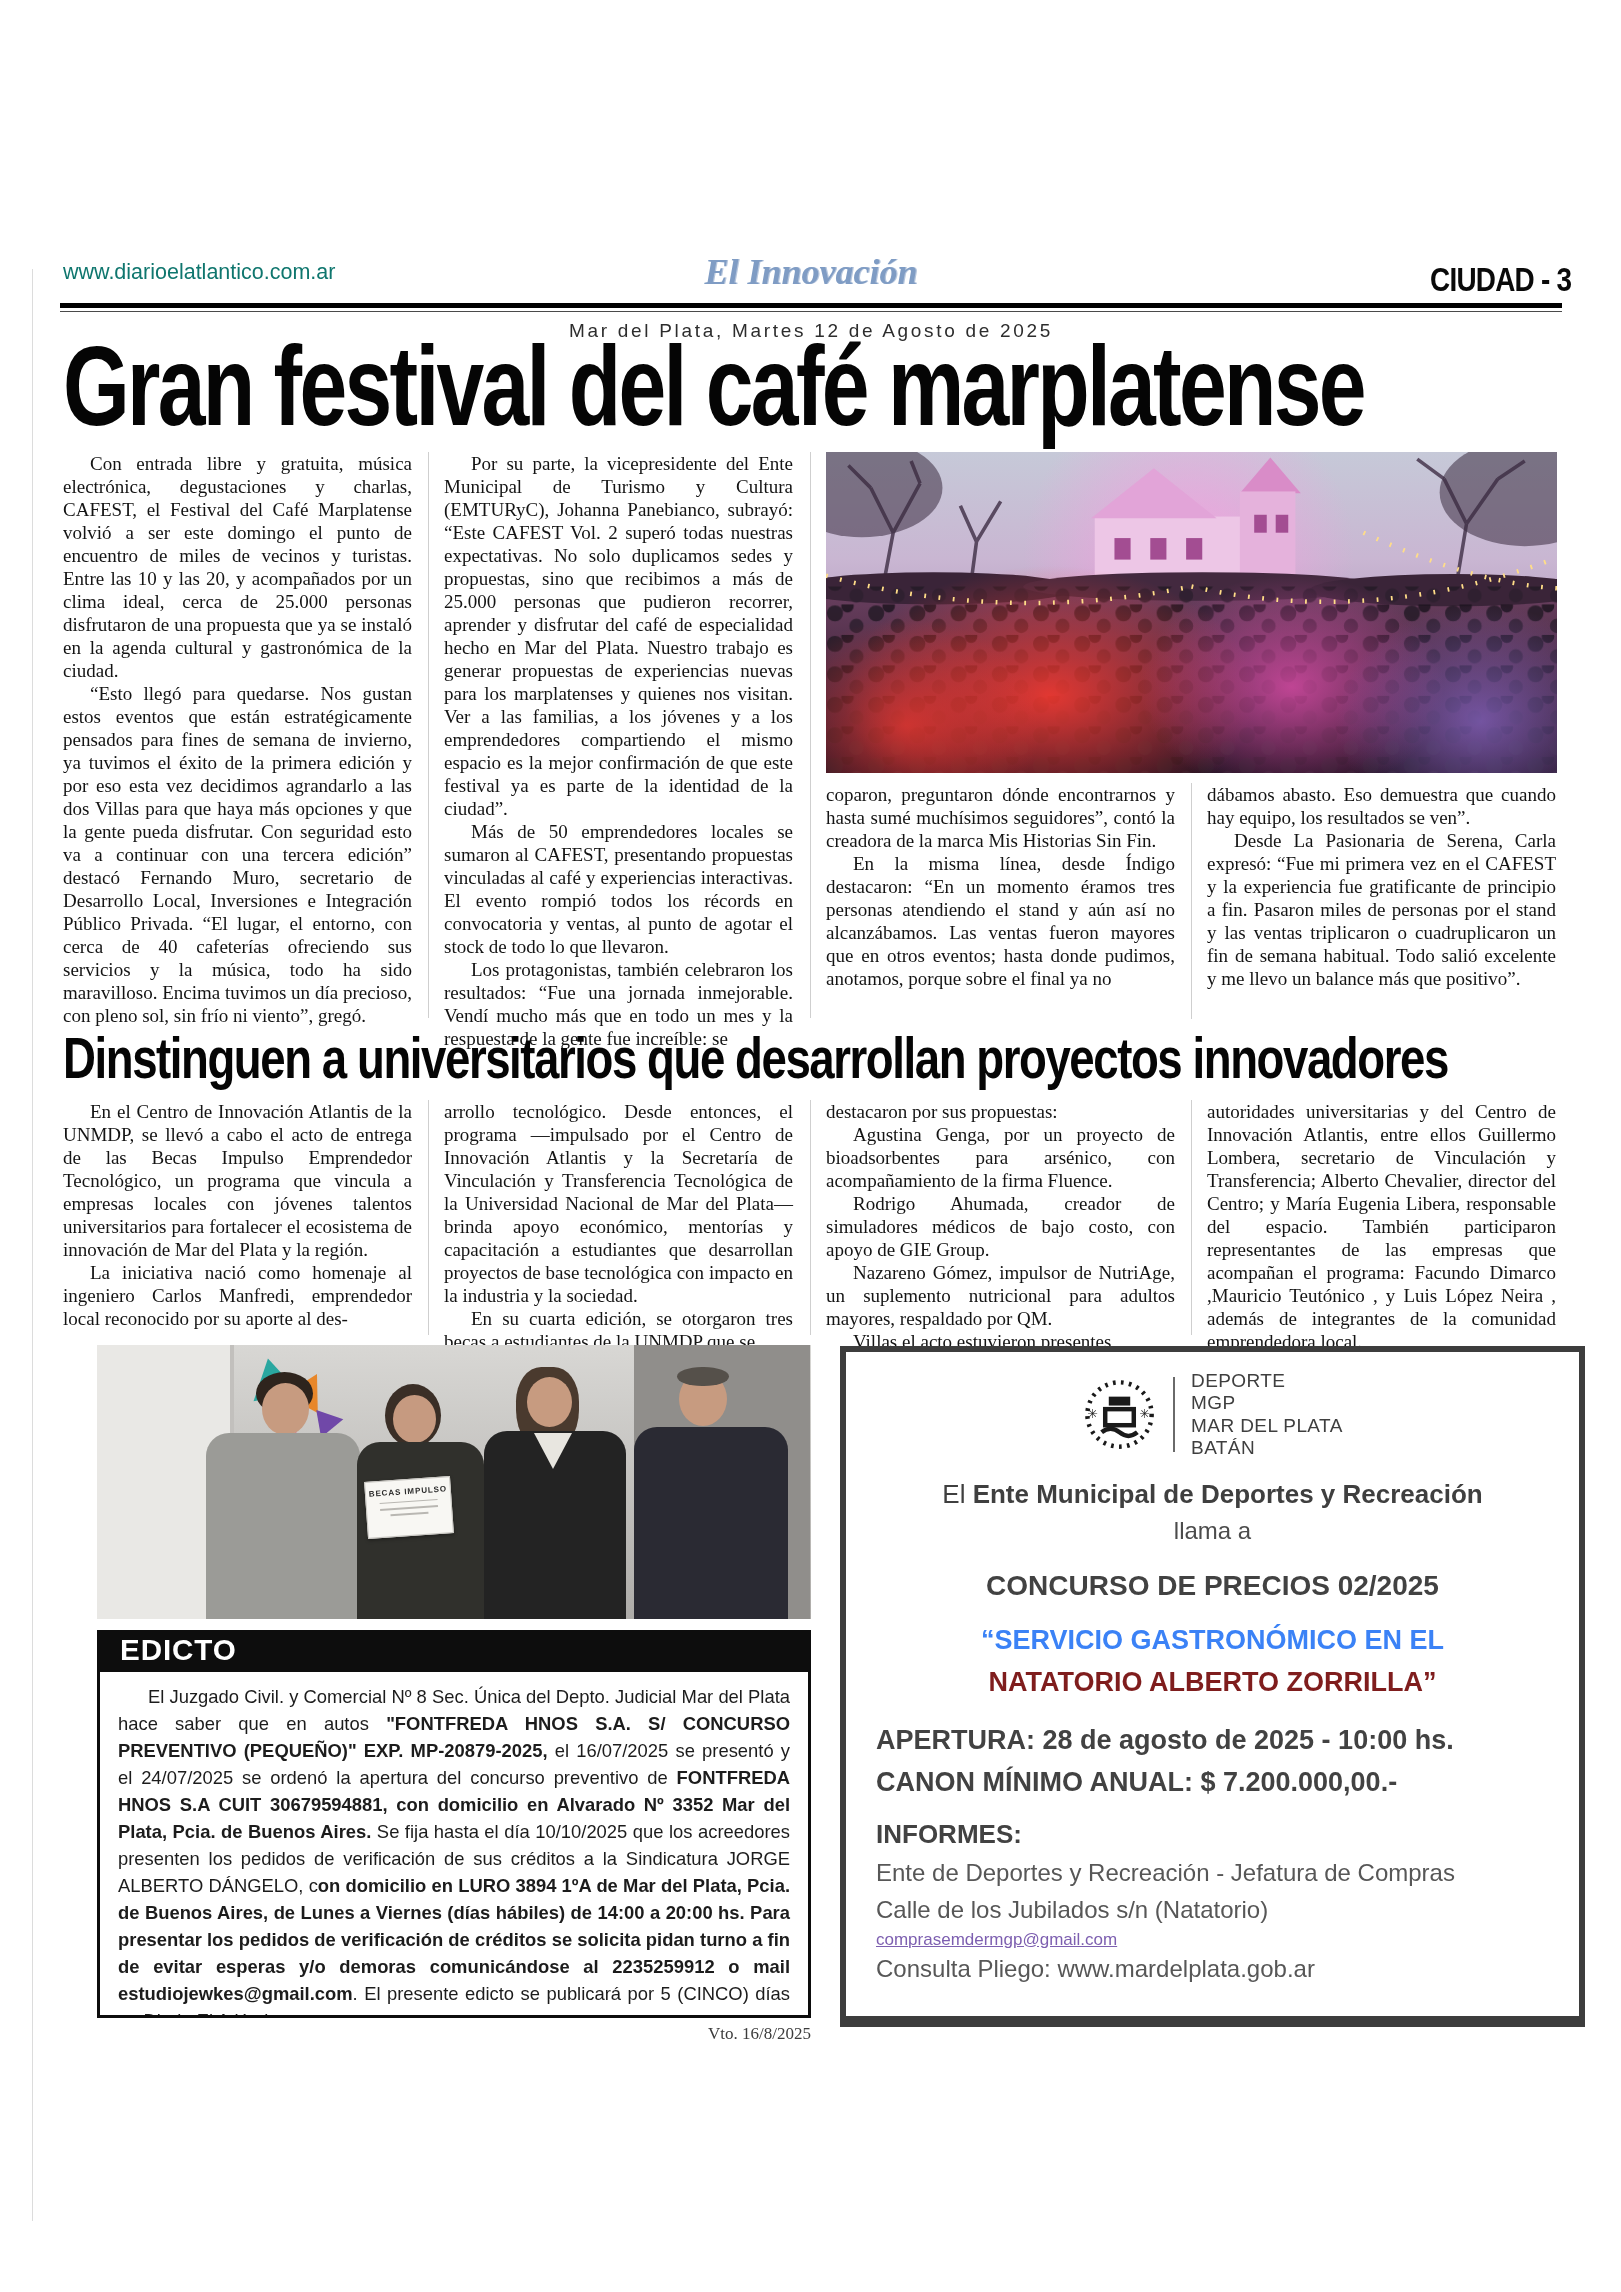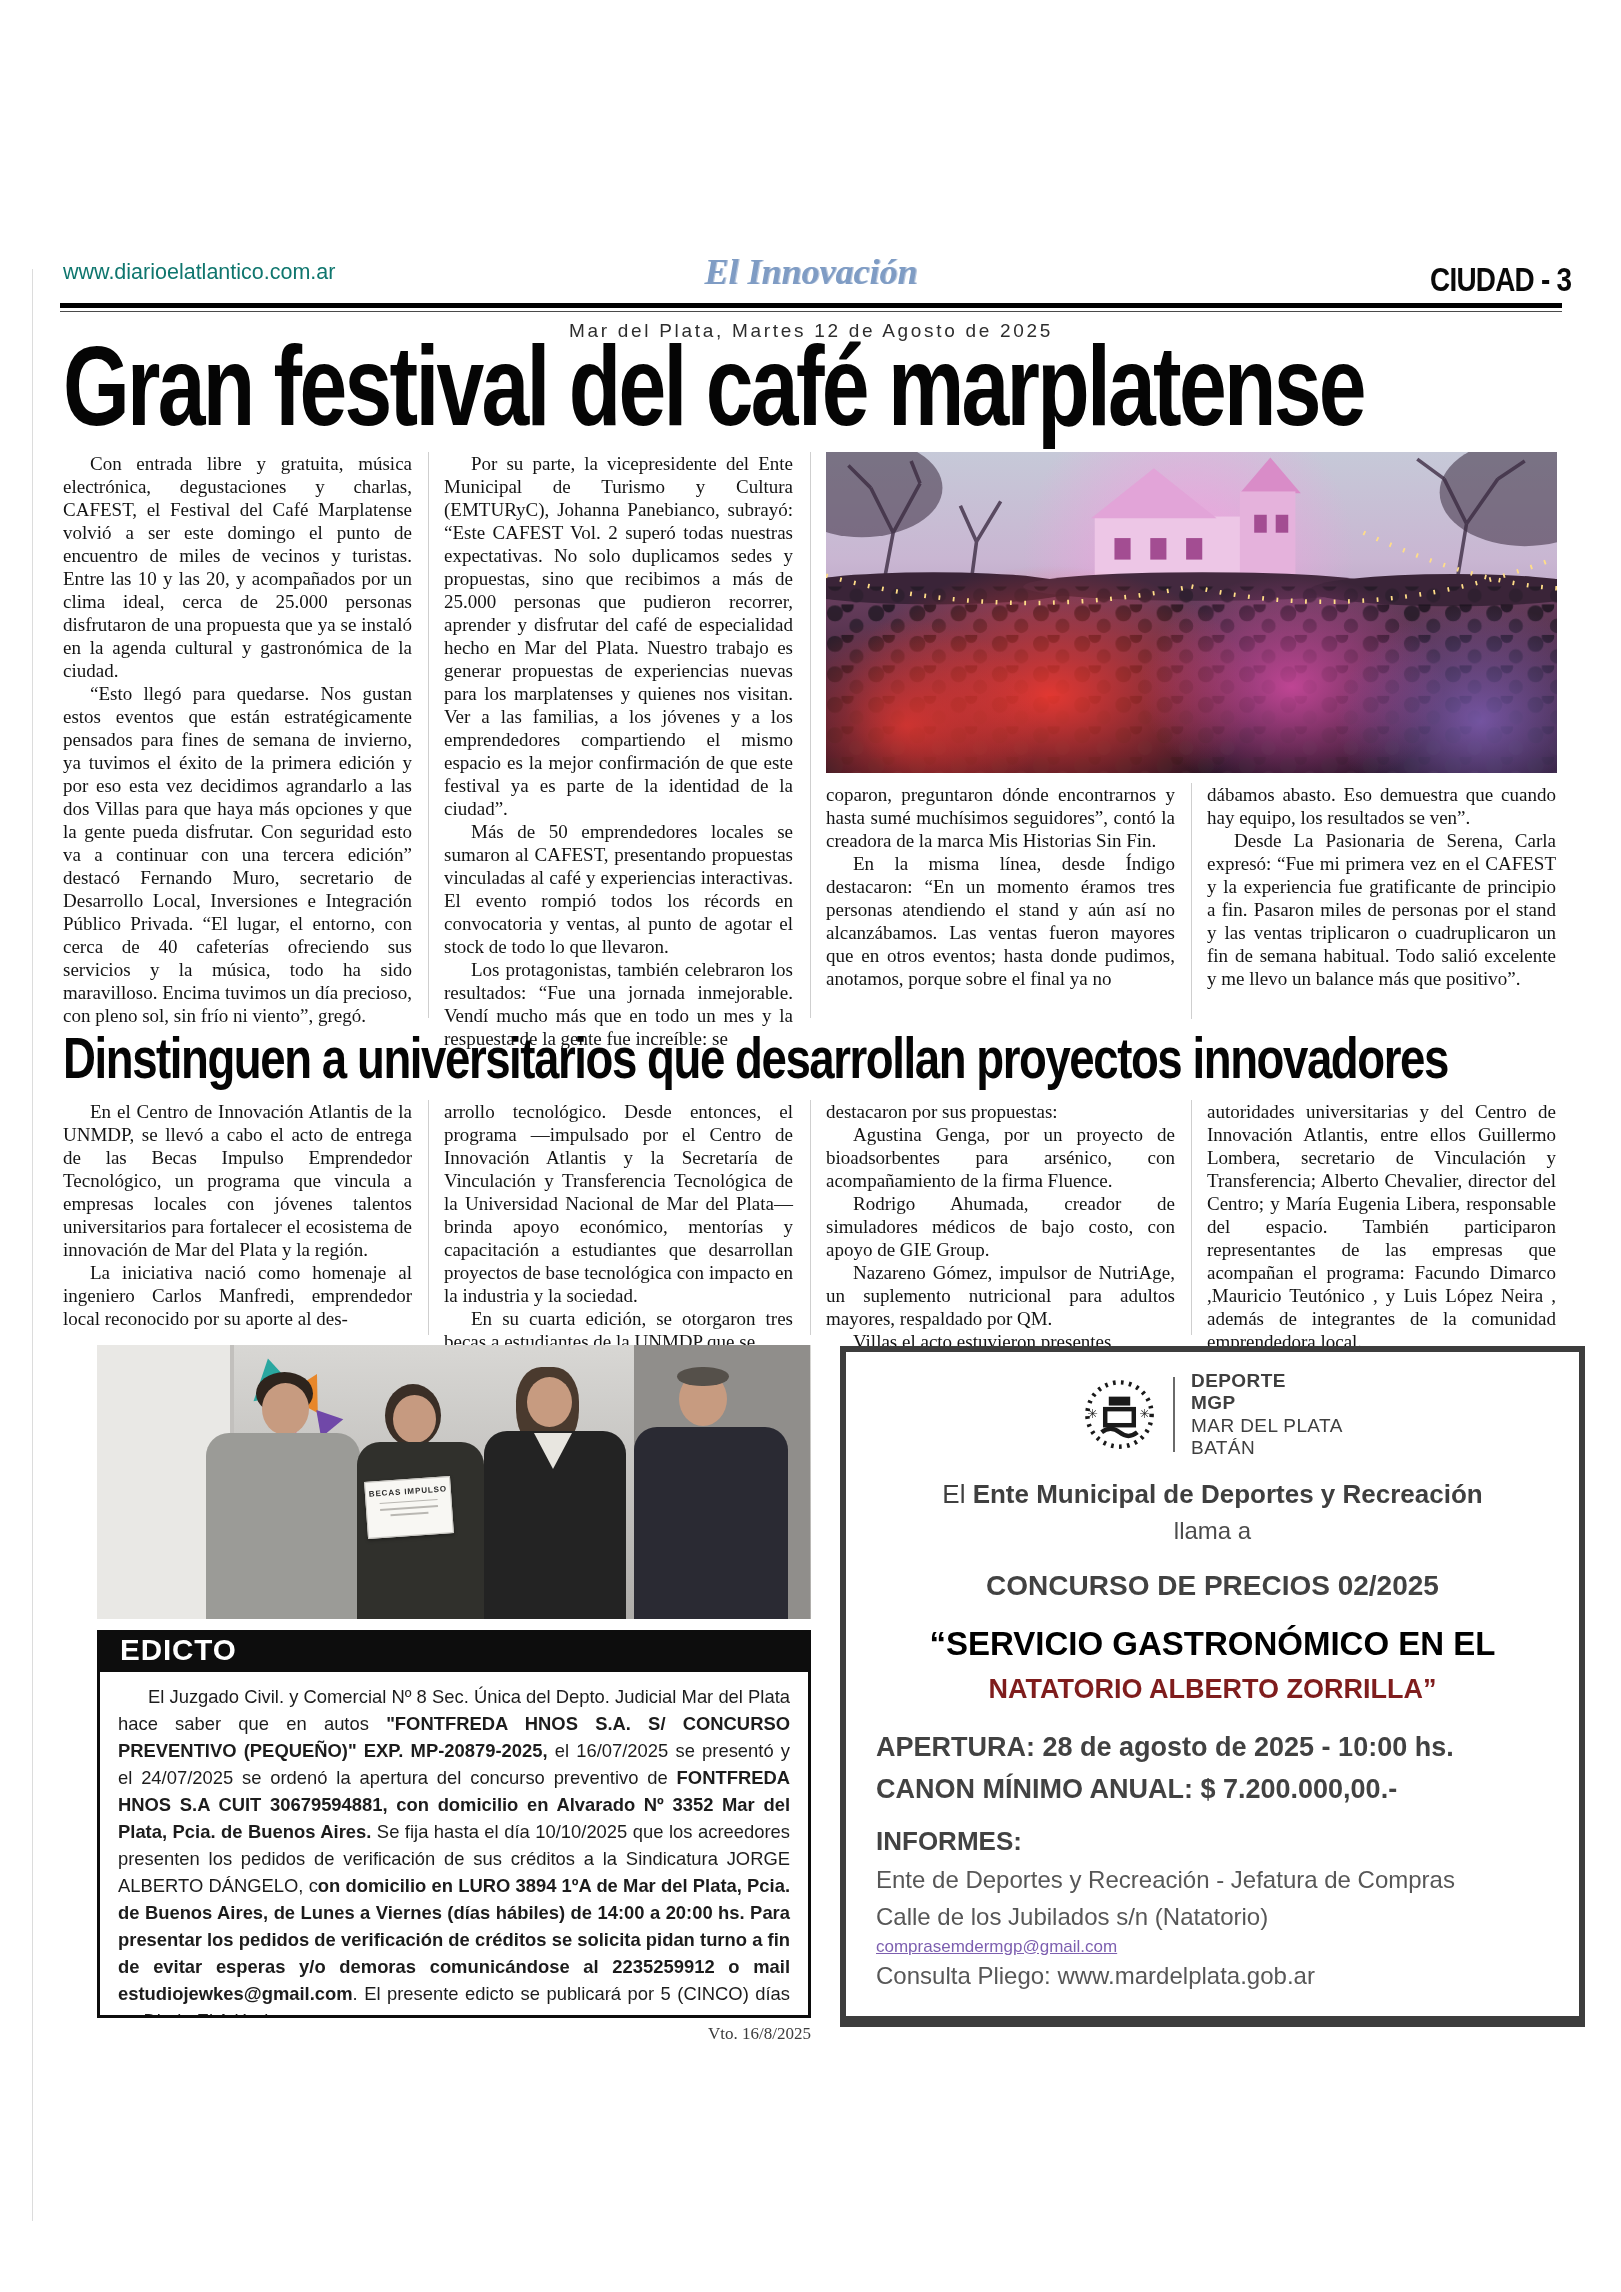--- a/index.html
+++ b/index.html
@@ -66,27 +66,27 @@
   .vto{position:absolute;left:97px;top:2024px;width:714px;text-align:right;
        font-family:Liberation Serif, serif;font-size:17px;color:#3c3c3c;}
 
   
   .adbox{position:absolute;left:840px;top:1346px;width:745px;height:681px;background:#fff;
          border:6.3px solid #3d3d3d;border-bottom-width:11.6px;box-sizing:border-box;
          padding:16px 30px 5.4px 30px;font-family:"Liberation Sans",sans-serif;color:#4c4c4c;overflow:hidden;}
   .crest-row{display:flex;justify-content:center;align-items:center;gap:16px;margin-top:1.8px;}
   .crest-divider{width:1.8px;height:75px;background:#6a6a6a;}
   .crest-text{font-size:19px;line-height:1.18;color:#3f3f3f;letter-spacing:0.4px;}
-  .crest-text .b{font-weight:bold;}
+  .crest-text .b{font-weight:normal;}
   .ad-center{text-align:center;}
   .ad-org{margin-top:19.7px;font-size:26px;color:#3f3f3f;}
   .ad-org .b{font-weight:bold;}
   .ad-llama{margin-top:7.2px;font-size:24px;}
   .ad-contest{margin-top:25px;font-size:28px;font-weight:bold;color:#424242;}
-  .ad-service{margin-top:23px;font-size:33px;font-weight:bold;color:#000000;}
+  .ad-service{margin-top:23px;font-size:27px;font-weight:bold;color:#3b82f6;}
   .ad-service2{margin-top:10.7px;font-size:27px;font-weight:bold;color:#7f1d1d;}
   .ad-apertura{margin-top:27px;font-size:27px;font-weight:bold;color:#424242;}
   .ad-canon{margin-top:10.7px;font-size:27px;font-weight:bold;color:#424242;}
   .ad-informes{margin-top:21.5px;font-size:26px;font-weight:bold;color:#424242;}
   .ad-info{margin-top:9px;font-size:24px;color:#575757;}
   .ad-email{margin-top:5.4px;font-size:17px;color:#7d5fb0;text-decoration:underline;cursor:pointer;}
   .ad-pliego{margin-top:5.4px;font-size:24px;color:#575757;}
 </style>
 </head>
 <body>

